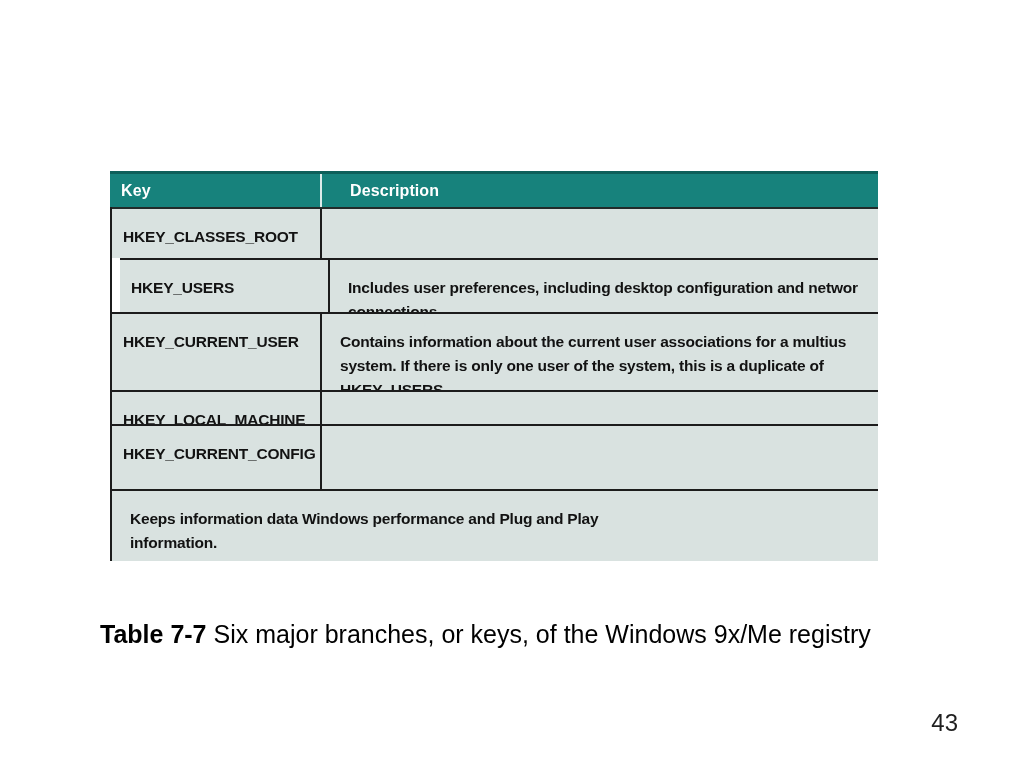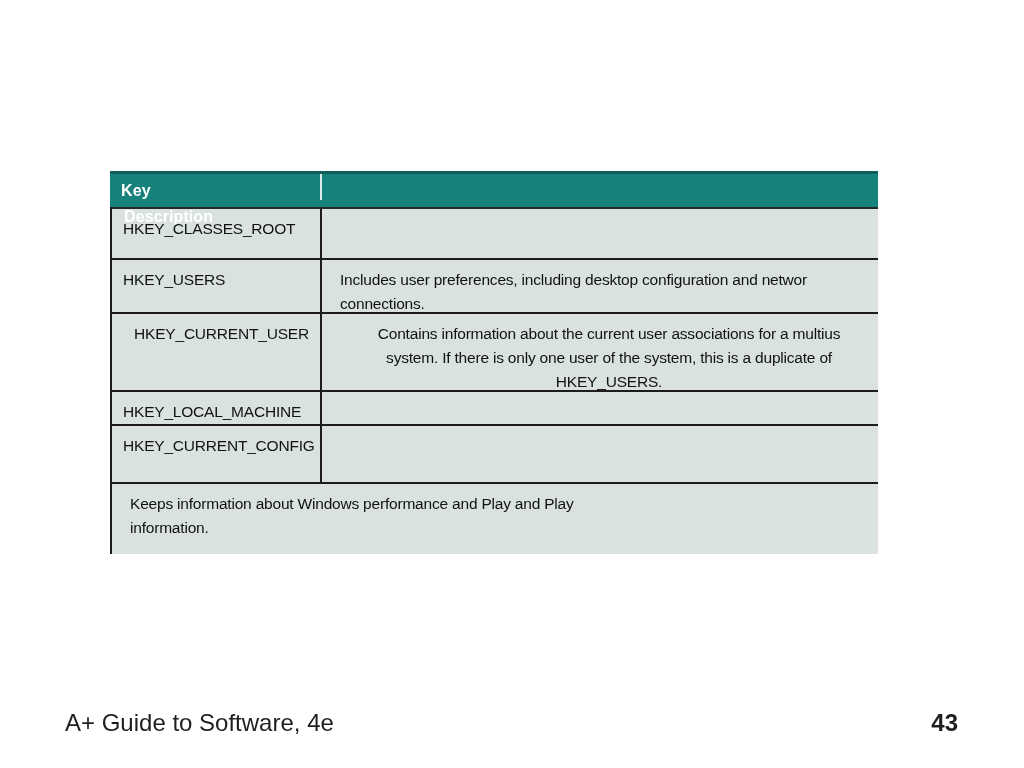--- a/index.html
+++ b/index.html
@@ -19,62 +19,61 @@
     width: 768px;
     box-sizing: border-box;
   }
   .thead {
     display: flex;
     height: 36px;
     background: #17827C;
     border-top: 3px solid #0D5F5A;
     box-sizing: border-box;
     color: #ffffff;
-    flex-direction: column;
   }
   .thead .th {
     box-sizing: border-box;
     font-size: 16px;
     font-weight: bold;
     padding-top: 8px;
     letter-spacing: 0.1px;
   }
   .th.col-key {
     width: 212px;
     padding-left: 11px;
     border-right: 2px solid #dcebea;
   }
-  .th.col-desc { flex: 1; padding-left: 14px; }
+  .th.col-desc { flex: 1; padding-left: 28px; }
 
   .tbody {
     border-left: 2px solid #1c1c1c;
     box-sizing: border-box;
   }
   .trow {
     display: flex;
     background: #d9e2e0;
     border-top: 2px solid #1c1c1c;
     box-sizing: border-box;
     overflow: hidden;
   }
   .trow.r1 { height: 51px; border-top: 2px solid #222b2a; }
-  .trow.r2 { height: 54px; }
-  .trow.r3 { height: 78px; text-align: center; }
+  .trow.r2 { height: 54px; margin-left: 8px; }
+  .trow.r3 { height: 78px; }
   .trow.r4 { height: 34px; }
-  .trow.r5 { height: 58px; }
+  .trow.r5 { height: 65px; }
   .trow.r6 { height: 72px; }
 
   .td {
     box-sizing: border-box;
     font-size: 15.5px;
-    font-weight: normal;
+    font-weight: bold;
     line-height: 24px;
     letter-spacing: -0.2px;
     color: #121212;
-    padding-top: 8px;
+    padding-top: 16px;
     overflow: hidden;
   }
   .td.cell-key {
     width: 210px;
     padding-left: 11px;
     border-right: 2px solid #1c1c1c;
     white-space: nowrap;
   }
   .td.cell-desc {
     flex: 1;
@@ -100,21 +99,20 @@
     color: #1f1f1f;
     white-space: nowrap;
   }
   .footer-right {
     position: absolute;
     left: 880px; top: 709px;
     width: 78px;
     text-align: right;
     font-size: 24px;
     color: #1f1f1f;
-    font-weight: bold;
   }
 </style>
 </head>
 <body>
 
 <div class="slide">
 
   <div class="reg-table">
     <div class="thead">
       <div class="th col-key">Key</div>
@@ -135,23 +133,25 @@
 system. If there is only one user of the system, this is a duplicate of
 HKEY_USERS.</div>
       </div>
       <div class="trow r4">
         <div class="td cell-key">HKEY_LOCAL_MACHINE</div>
       </div>
       <div class="trow r5">
         <div class="td cell-key">HKEY_CURRENT_CONFIG</div>
       </div>
       <div class="trow r6">
-        <div class="td cell-desc">Keeps information about Windows performance and Play and Play
+        <div class="td cell-desc">Keeps information data Windows performance and Plug and Play
 information.</div>
       </div>
     </div>
   </div>
 
+  <div class="caption">
+    <span class="cap-label">Table 7-7</span><span>Six major branches, or keys, of the Windows 9x/Me registry</span>
+  </div>
 
-  <div class="footer-left">A+ Guide to Software, 4e</div>
   <div class="footer-right">43</div>
 
 </div>
 
 </body></html>

